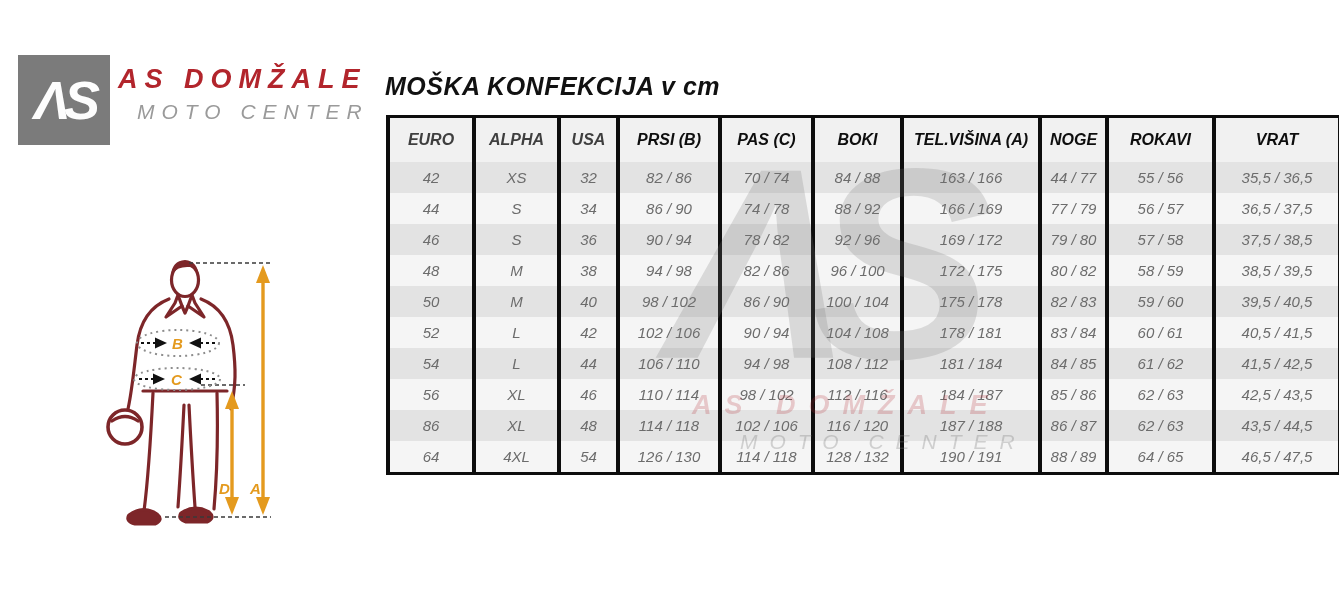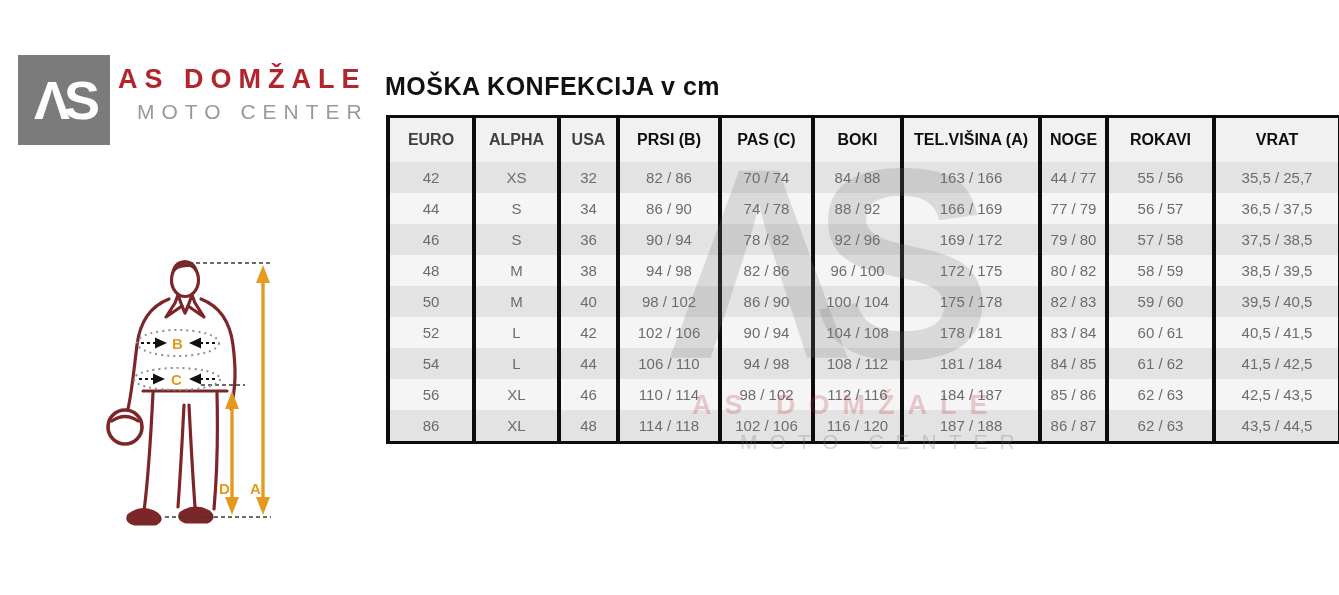--- a/index.html
+++ b/index.html
@@ -1,17 +1,17 @@
 <!DOCTYPE html>
 <html><head>
 <meta charset="utf-8">
 <style>
   html,body{margin:0;padding:0;background:#fff;}
   .page{position:relative;width:1339px;height:595px;background:#ffffff;overflow:hidden;
-        font-family:"Liberation Sans",sans-serif;}
+        font-family:"Liberation Sans",sans-serif;font-style:italic;}
 
   
   .logo-box{position:absolute;left:18px;top:55px;width:92px;height:90px;background:#7b7b7b;
             display:flex;align-items:center;justify-content:center;}
   .logo-box span{color:#fdfdfd;font-size:54px;font-weight:600;letter-spacing:-6px;
                  font-family:"Liberation Sans",sans-serif;}
   .brand-name{position:absolute;left:118px;top:64px;width:260px;color:#b2252c;
               font-size:27px;font-weight:700;letter-spacing:7px;white-space:nowrap;}
   .brand-subtitle{position:absolute;left:137px;top:100px;color:#9a9a9a;
                   font-size:21px;font-weight:400;letter-spacing:7px;white-space:nowrap;}
@@ -153,21 +153,21 @@
         <tr>
           <td>42</td>
           <td>XS</td>
           <td>32</td>
           <td>82 / 86</td>
           <td>70 / 74</td>
           <td>84 / 88</td>
           <td>163 / 166</td>
           <td>44 / 77</td>
           <td>55 / 56</td>
-          <td>35,5 / 25,7</td>
+          <td>35,5 / 36,5</td>
         </tr>
         <tr>
           <td>44</td>
           <td>S</td>
           <td>34</td>
           <td>86 / 90</td>
           <td>74 / 78</td>
           <td>88 / 92</td>
           <td>166 / 169</td>
           <td>77 / 79</td>
@@ -251,20 +251,32 @@
           <td>XL</td>
           <td>48</td>
           <td>114 / 118</td>
           <td>102 / 106</td>
           <td>116 / 120</td>
           <td>187 / 188</td>
           <td>86 / 87</td>
           <td>62 / 63</td>
           <td>43,5 / 44,5</td>
         </tr>
+        <tr>
+          <td>64</td>
+          <td>4XL</td>
+          <td>54</td>
+          <td>126 / 130</td>
+          <td>114 / 118</td>
+          <td>128 / 132</td>
+          <td>190 / 191</td>
+          <td>88 / 89</td>
+          <td>64 / 65</td>
+          <td>46,5 / 47,5</td>
+        </tr>
       </tbody>
   </table>
 
   <div class="watermark wm-monogram">ΛS</div>
   <div class="watermark wm-line1">AS DOMŽALE</div>
   <div class="watermark wm-line2">MOTO CENTER</div>
 
 </div>
 
 </body></html>

